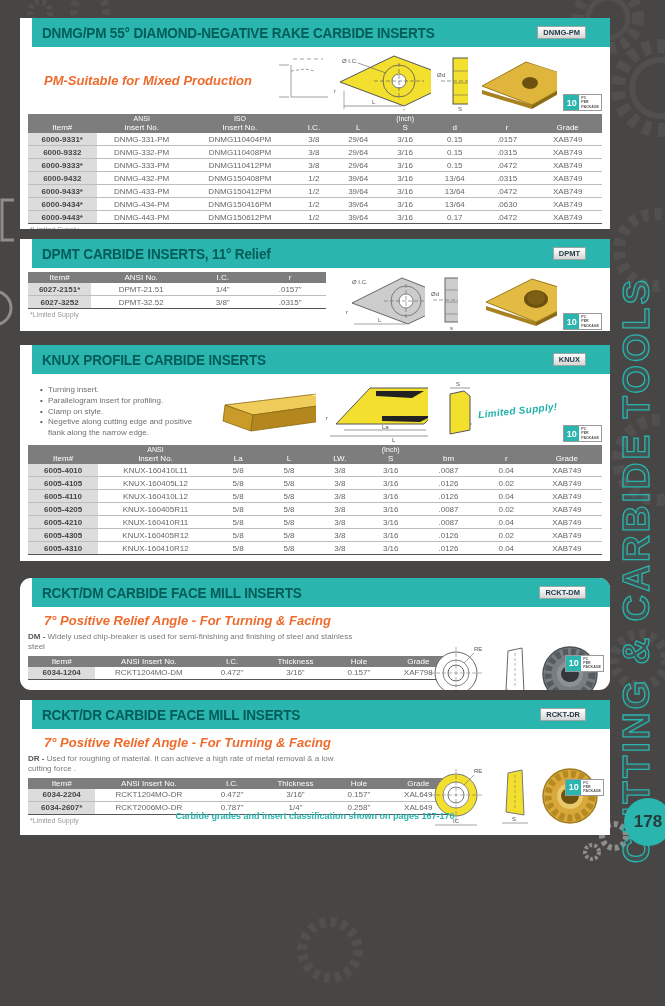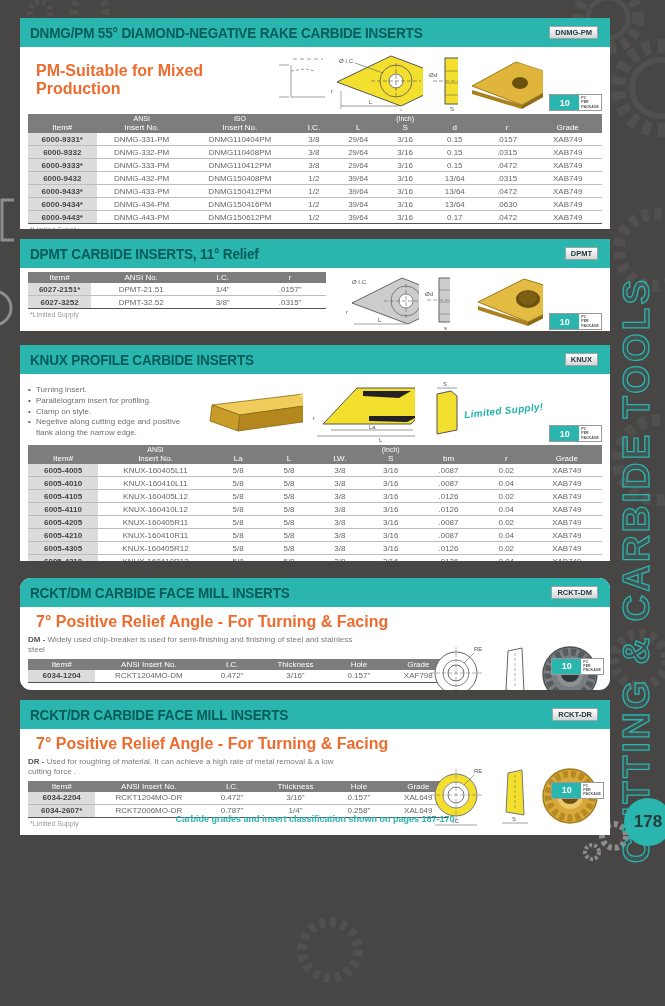--- a/index.html
+++ b/index.html
@@ -14,37 +14,37 @@
   .page-badge{position:absolute;left:624px;top:798px;width:48px;height:48px;border-radius:50%;
     background:#2ab5af;z-index:3;display:flex;align-items:center;justify-content:center;}
   .page-badge span{font-size:17px;font-weight:800;color:#273c3c;}
 
   
   .card{position:absolute;left:20px;width:590px;background:#fff;z-index:2;overflow:hidden;}
   .c1{top:18px;height:211px;} .c2{top:239px;height:92px;} .c3{top:345px;height:216px;}
   .c4{top:578px;height:112px;border-radius:11px;} .c5{top:700px;height:135px;}
 
   .bar{height:29px;background:#2ab5af;display:flex;align-items:center;justify-content:space-between;
-       padding:0 12px 0 10px;}
+       padding:0 24px 0 10px;margin-left:12px;}
   .bar h2{margin:0;font-size:14px;font-weight:800;color:#045c59;letter-spacing:-.2px;white-space:nowrap;
           transform:scaleX(.97);transform-origin:left center;}
   .tag{background:linear-gradient(#ffffff,#d6d6d6);border:1px solid #98a5a5;color:#223a44;
        font-size:7.5px;font-weight:800;padding:1px 5px;white-space:nowrap;}
 
   .content{padding:4px 8px 0 8px;position:relative;}
-  .orange{color:#ee6b2e;font-size:16px;font-weight:800;margin:2px 0 4px 8px;}
+  .orange{color:#ee6b2e;font-size:13px;font-weight:800;margin:2px 0 4px 16px;font-style:italic;}
   .desc{font-size:8px;color:#7a7a7a;line-height:1.3;margin:0;}
   .desc b{color:#555;}
   .note{font-size:7px;color:#999;margin:2px 0 0 2px;}
 
   .row1{display:flex;align-items:center;gap:6px;}
   .descol{width:237px;flex:none;}
   .pack{margin-left:auto;align-self:flex-end;display:flex;border:1px solid #9a9a9a;background:#fff;
         height:15px;flex:none;}
-  .pack .pack-qty{background:#2ab5af;color:#fff;font-size:9px;font-weight:800;width:29px;
+  .pack .pack-qty{background:#2ab5af;color:#fff;font-size:9px;font-weight:800;width:15px;
         display:flex;align-items:center;justify-content:center;}
   .pack .pack-unit{display:flex;flex-direction:column;justify-content:center;padding:0 2px;}
   .pack .pack-unit i{font-style:normal;font-size:3.6px;line-height:4.4px;font-weight:700;color:#555;}
 
   table{border-collapse:collapse;font-size:8px;color:#666;width:100%;table-layout:fixed;}
   th{background:#7d7d7d;color:#fff;font-weight:400;padding:1px 2px;text-align:center;vertical-align:bottom;}
   .h-top{font-size:7px;line-height:8px;min-height:8px;} .h-bot{font-size:8px;line-height:9px;}
   td{border-bottom:1px solid #bdbdbd;text-align:center;padding:1.5px 2px;white-space:nowrap;overflow:hidden;}
   td.item-col{background:#dcdcdc;font-weight:800;color:#454545;}
   tbody+tbody tr:first-child td{border-top:1.6px solid #555;}
@@ -58,21 +58,21 @@
   .t-dpmt th:nth-child(1){width:21%}.t-dpmt th:nth-child(2){width:34%}
   .t-dpmt th:nth-child(3){width:21%}.t-dpmt th:nth-child(4){width:24%}
   .t-knux{margin-top:3px;}
   .t-knux th:nth-child(1){width:12%}.t-knux th:nth-child(2){width:20%}.t-knux th:nth-child(3){width:8.5%}
   .t-knux th:nth-child(4){width:8.5%}.t-knux th:nth-child(5){width:8.5%}.t-knux th:nth-child(6){width:8.5%}
   .t-knux th:nth-child(7){width:11%}.t-knux th:nth-child(8){width:8.5%}.t-knux th:nth-child(9){width:12%}
   .t-rckt{width:420px;margin-top:3px;}
   .t-rckt th:nth-child(1){width:16%}.t-rckt th:nth-child(2){width:26%}.t-rckt th:nth-child(3){width:14%}
   .t-rckt th:nth-child(4){width:16%}.t-rckt th:nth-child(5){width:14%}.t-rckt th:nth-child(6){width:14%}
 
-  ul.bullets{margin:4px 0 0 0;padding:0;list-style:none;width:235px;}
+  ul.bullets{margin:4px 0 0 12px;padding:0;list-style:none;width:235px;}
   ul.bullets li{font-size:8px;color:#6e6e6e;line-height:1.35;padding-left:8px;position:relative;}
   ul.bullets li::before{content:"•";position:absolute;left:0;color:#555;}
   .lim-script{color:#23b3ad;font-weight:700;font-style:italic;font-size:10px;transform:rotate(-6deg);
       letter-spacing:.3px;flex:none;}
 
   .diag text{font-size:6px;fill:#555;}
   .rightdiags{position:absolute;right:8px;top:34px;display:flex;align-items:center;gap:6px;}
   .c5 .pack,.c4 .pack{position:absolute;right:6px;}
   .c4 .pack{bottom:8px;} .c5 .pack{bottom:28px;}
   .footer-note{position:absolute;left:0;right:0;bottom:3px;text-align:center;color:#2ab5af;
@@ -448,31 +448,20 @@
                 <div class="h-bot">r</div>
               </th>
               <th>
                 <div class="h-top"></div>
                 <div class="h-bot">Grade</div>
               </th>
             </tr>
           </thead>
           <tbody>
             <tr>
-              <td class="item-col">6005-4005</td>
-              <td>KNUX-160405L11</td>
-              <td>5/8</td>
-              <td>5/8</td>
-              <td>3/8</td>
-              <td>3/16</td>
-              <td>.0087</td>
-              <td>0.02</td>
-              <td>XAB749</td>
-            </tr>
-            <tr>
               <td class="item-col">6005-4010</td>
               <td>KNUX-160410L11</td>
               <td>5/8</td>
               <td>5/8</td>
               <td>3/8</td>
               <td>3/16</td>
               <td>.0087</td>
               <td>0.04</td>
               <td>XAB749</td>
             </tr>

